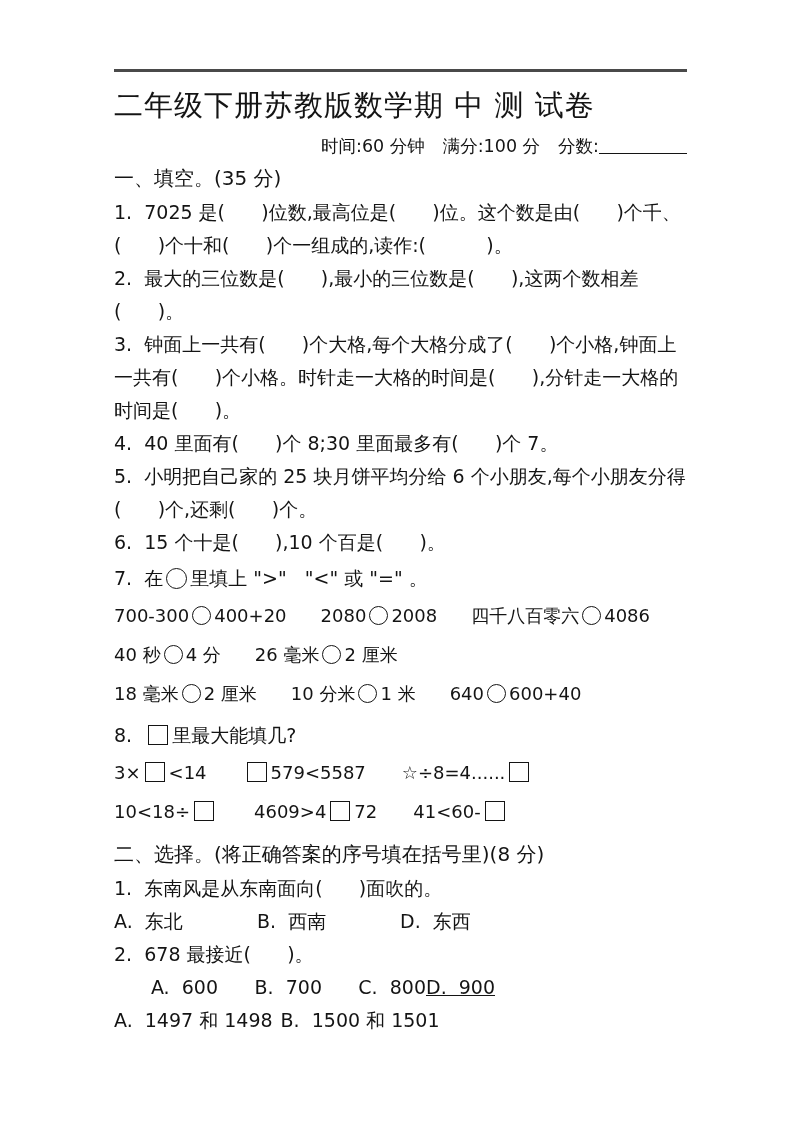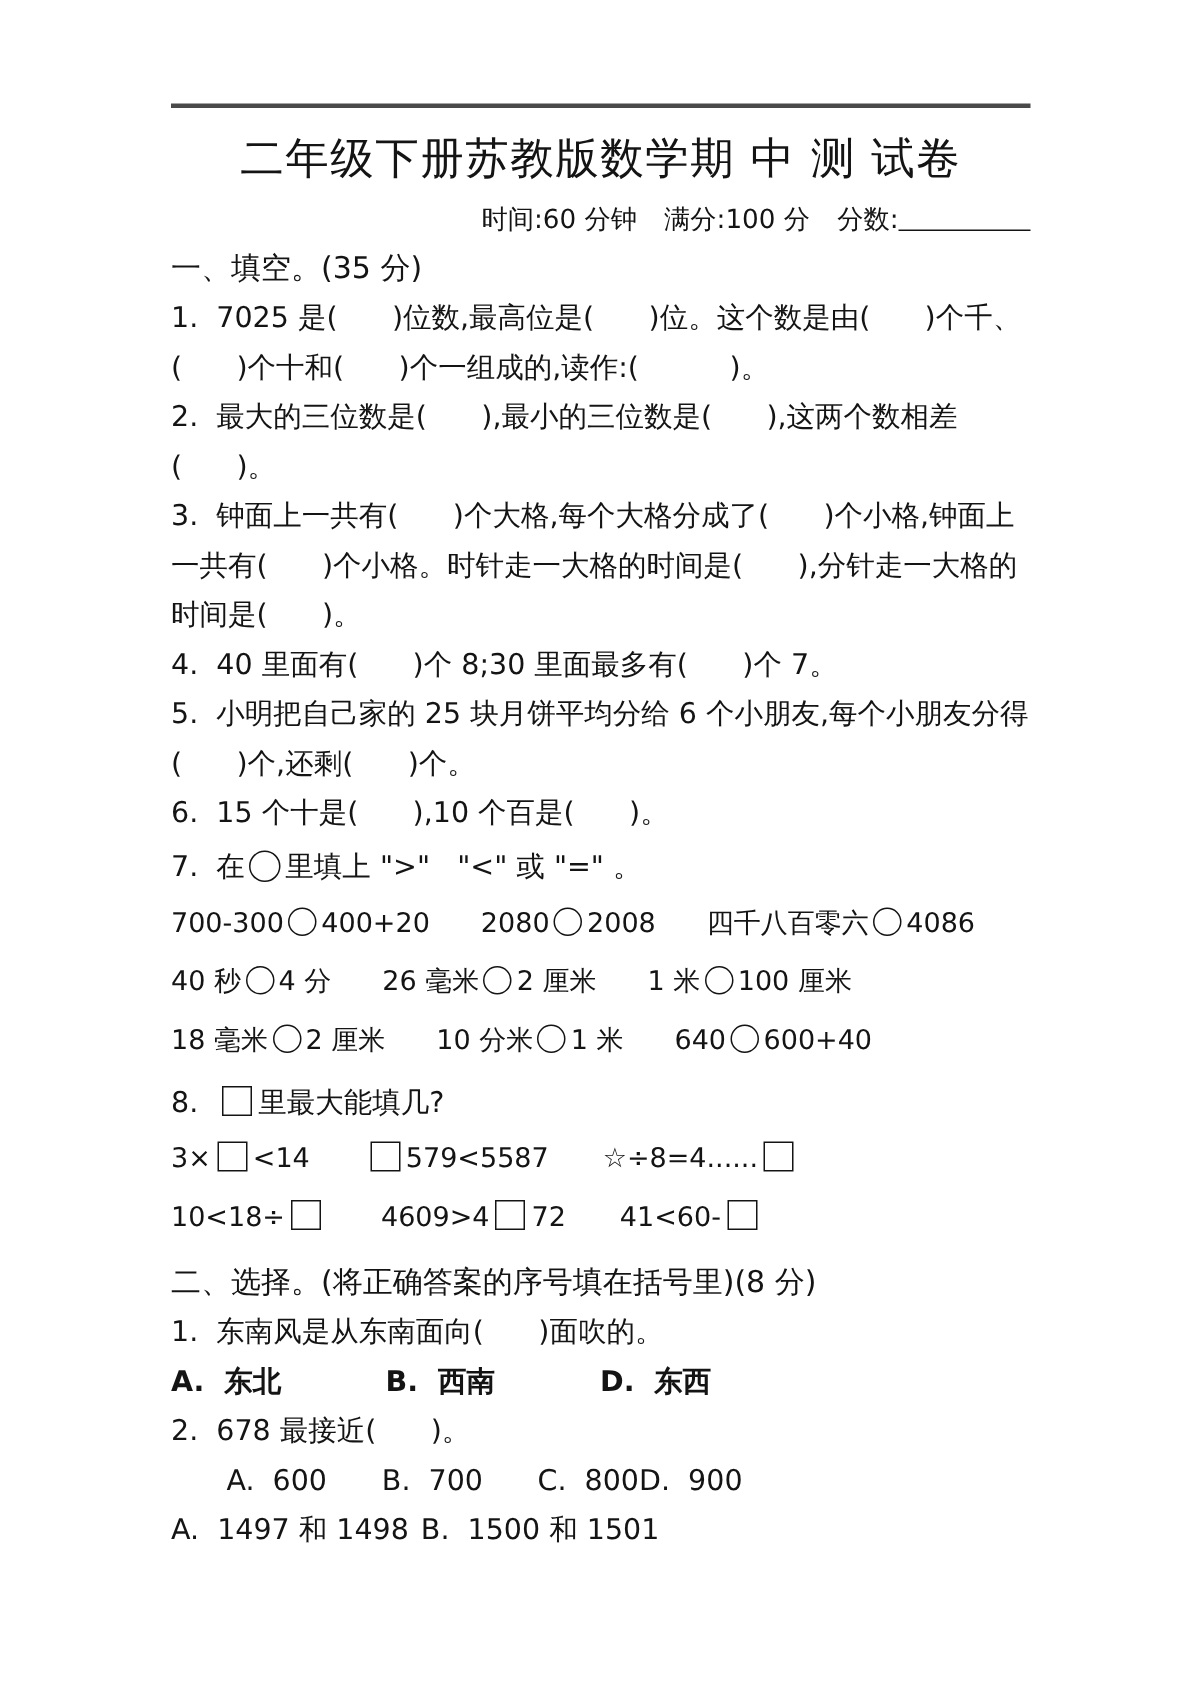--- a/index.html
+++ b/index.html
@@ -15,21 +15,20 @@
   .content { margin: 0 106px 0 114px; }
   .top-rule {
     height: 3px; background: #4a4a4a;
     margin: 69px 0 0 0;
   }
   .title {
     margin: 14px 0 0 0;
     font-family: "DejaVu Serif", "Liberation Serif", serif;
     font-weight: 400;
     font-size: 29px;
-    text-align: center;
     letter-spacing: 1px;
     white-space: pre-wrap;
   }
   .meta {
     margin-top: 8px;
     text-align: right;
     font-size: 17.5px;
     white-space: pre-wrap;
   }
   .meta .gap { display: inline-block; width: 18px; }
@@ -79,24 +78,24 @@
   .q8-row .item { margin-right: 36px; }
   .q8-row .item:last-child { margin-right: 0; }
   .q7-line, .q8-head { margin-top: 6px; margin-bottom: 10px; }
   .opts-row {
     display: flex;
     font-size: 19px;
     line-height: 30px;
     margin: 0 0 3px 0;
     white-space: pre-wrap;
   }
-  .opts-row.wide .opt { width: 143px; font-weight: bold; }
+  .opts-row.wide .opt { width: 143px; }
   .opts-row.wide .opt:last-child { width: auto; }
   .opts-row.mid .opt { width: 104px; text-align: right; }
-  .opts-row.mid .opt:last-child { width: auto; }
+  .opts-row.mid .opt:last-child { width: auto; text-decoration: underline; }
   .opts-row.narrow .opt { margin-right: 8px; }
   .opts-row.narrow .opt:last-child { margin-right: 0; }
   .mt { margin-top: 4px; }
 </style>
 </head>
 <body>
 
 <div class="page">
   <div class="content">
     <div class="top-rule"></div>
@@ -127,21 +126,20 @@
     <p class="line q7-line"><span class="seg">7.  在</span><span class="circle"></span><span class="seg">里填上 "&gt;"   "&lt;" 或 "=" 。</span></p>
 
     <div class="cmp-row">
       <span class="item"><span class="seg">700-300</span><span class="circle sm"></span><span class="seg">400+20</span></span>
       <span class="item"><span class="seg">2080</span><span class="circle sm"></span><span class="seg">2008</span></span>
       <span class="item"><span class="seg">四千八百零六</span><span class="circle sm"></span><span class="seg">4086</span></span>
     </div>
     <div class="cmp-row">
       <span class="item"><span class="seg">40 秒</span><span class="circle sm"></span><span class="seg">4 分</span></span>
       <span class="item"><span class="seg">26 毫米</span><span class="circle sm"></span><span class="seg">2 厘米</span></span>
-      <span class="item"><span class="seg">1 米</span><span class="circle sm"></span><span class="seg">100 厘米</span></span>
     </div>
     <div class="cmp-row">
       <span class="item"><span class="seg">18 毫米</span><span class="circle sm"></span><span class="seg">2 厘米</span></span>
       <span class="item"><span class="seg">10 分米</span><span class="circle sm"></span><span class="seg">1 米</span></span>
       <span class="item"><span class="seg">640</span><span class="circle sm"></span><span class="seg">600+40</span></span>
     </div>
 
     <p class="line q8-head"><span class="seg">8.  </span><span class="sqbox"></span><span class="seg">里最大能填几?</span></p>
 
     <div class="q8-row">

